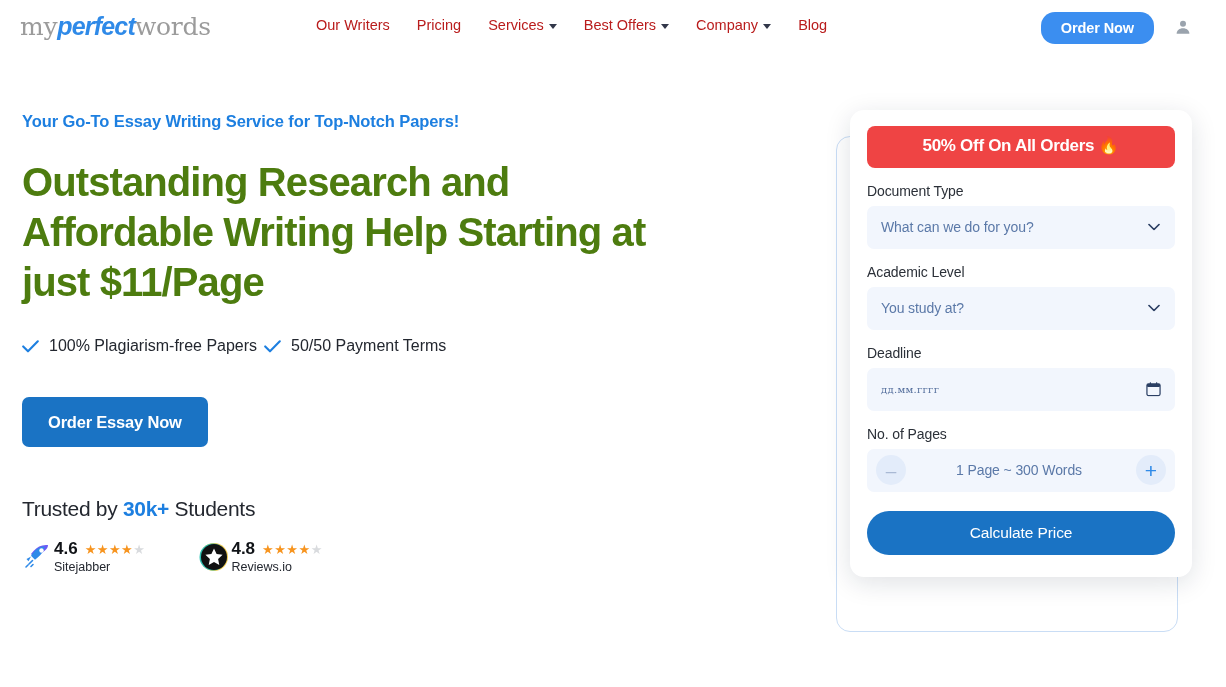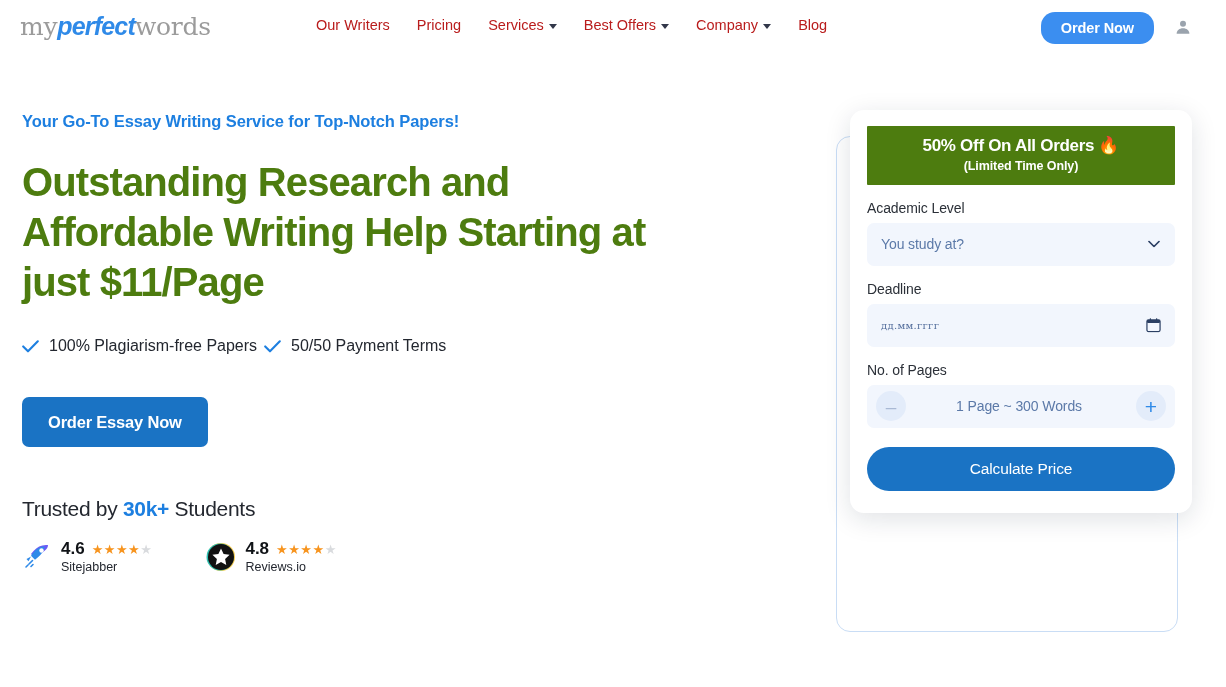--- a/index.html
+++ b/index.html
@@ -136,21 +136,21 @@
     color: #23272f;
     letter-spacing: -0.3px;
   }
   .trusted b { color: #1d7fe0; font-weight: 700; }
 
   .ratings {
     margin-top: 18px;
     display: flex;
     gap: 54px;
   }
-  .rating { display: flex; align-items: flex-start; gap: 9px; }
+  .rating { display: flex; align-items: flex-start; gap: 2px; }
   .rate-badge { flex: none; width: 30px; height: 30px; margin-top: 3px; }
   .rate-right { display: flex; flex-direction: column; gap: 1px; }
   .rate-top { display: flex; align-items: center; gap: 7px; }
   .rate-score { font-size: 17px; font-weight: 700; color: #101317; }
   .stars { font-size: 13px; letter-spacing: 0.5px; line-height: 1; }
   .stars .on { color: #f7941e; }
   .stars .off { color: #d9dbde; }
   .rate-name { font-size: 12.5px; color: #23272f; }
 
   
@@ -167,23 +167,23 @@
   .card {
     position: absolute;
     left: 14px; top: -26px;
     width: 342px;
     background: #fff;
     border-radius: 14px;
     box-shadow: 0 6px 26px rgba(16,30,54,0.13);
     padding: 16px 17px 22px 17px;
   }
   .promo {
-    background: #4d7c0f;
+    background: #ef4444;
     color: #fff;
-    border-radius: 1px;
+    border-radius: 8px;
     padding: 11px 8px 12px;
     text-align: center;
   }
   .promo-main {
     font-size: 17px; font-weight: 700;
     letter-spacing: -0.3px;
     line-height: 1.1;
   }
   .promo-sub {
     font-size: 12.5px; font-weight: 700;
@@ -370,23 +370,31 @@
   </div>
 </div>
 
 <div class="card-wrap">
   <div class="card-outline"></div>
 
   <div class="card">
 
     <div class="promo">
       <div class="promo-main">50% Off On All Orders 🔥</div>
-      <div class="promo-sub">(Limited Time Only)</div>
-    </div>
-
+    </div>
+
+    <div class="field">
+      <div class="field-label">Document Type</div>
+      <div class="control">
+        <span class="control-text">What can we do for you?</span>
+        <svg class="chev" viewBox="0 0 12 7">
+          <path d="M1 1 L6 6 L11 1" fill="none" stroke="#2b3f63" stroke-width="1.7" stroke-linecap="round" stroke-linejoin="round"></path>
+        </svg>
+      </div>
+    </div>
 
     <div class="field">
       <div class="field-label">Academic Level</div>
       <div class="control">
         <span class="control-text">You study at?</span>
         <svg class="chev" viewBox="0 0 12 7">
           <path d="M1 1 L6 6 L11 1" fill="none" stroke="#2b3f63" stroke-width="1.7" stroke-linecap="round" stroke-linejoin="round"></path>
         </svg>
       </div>
     </div>

